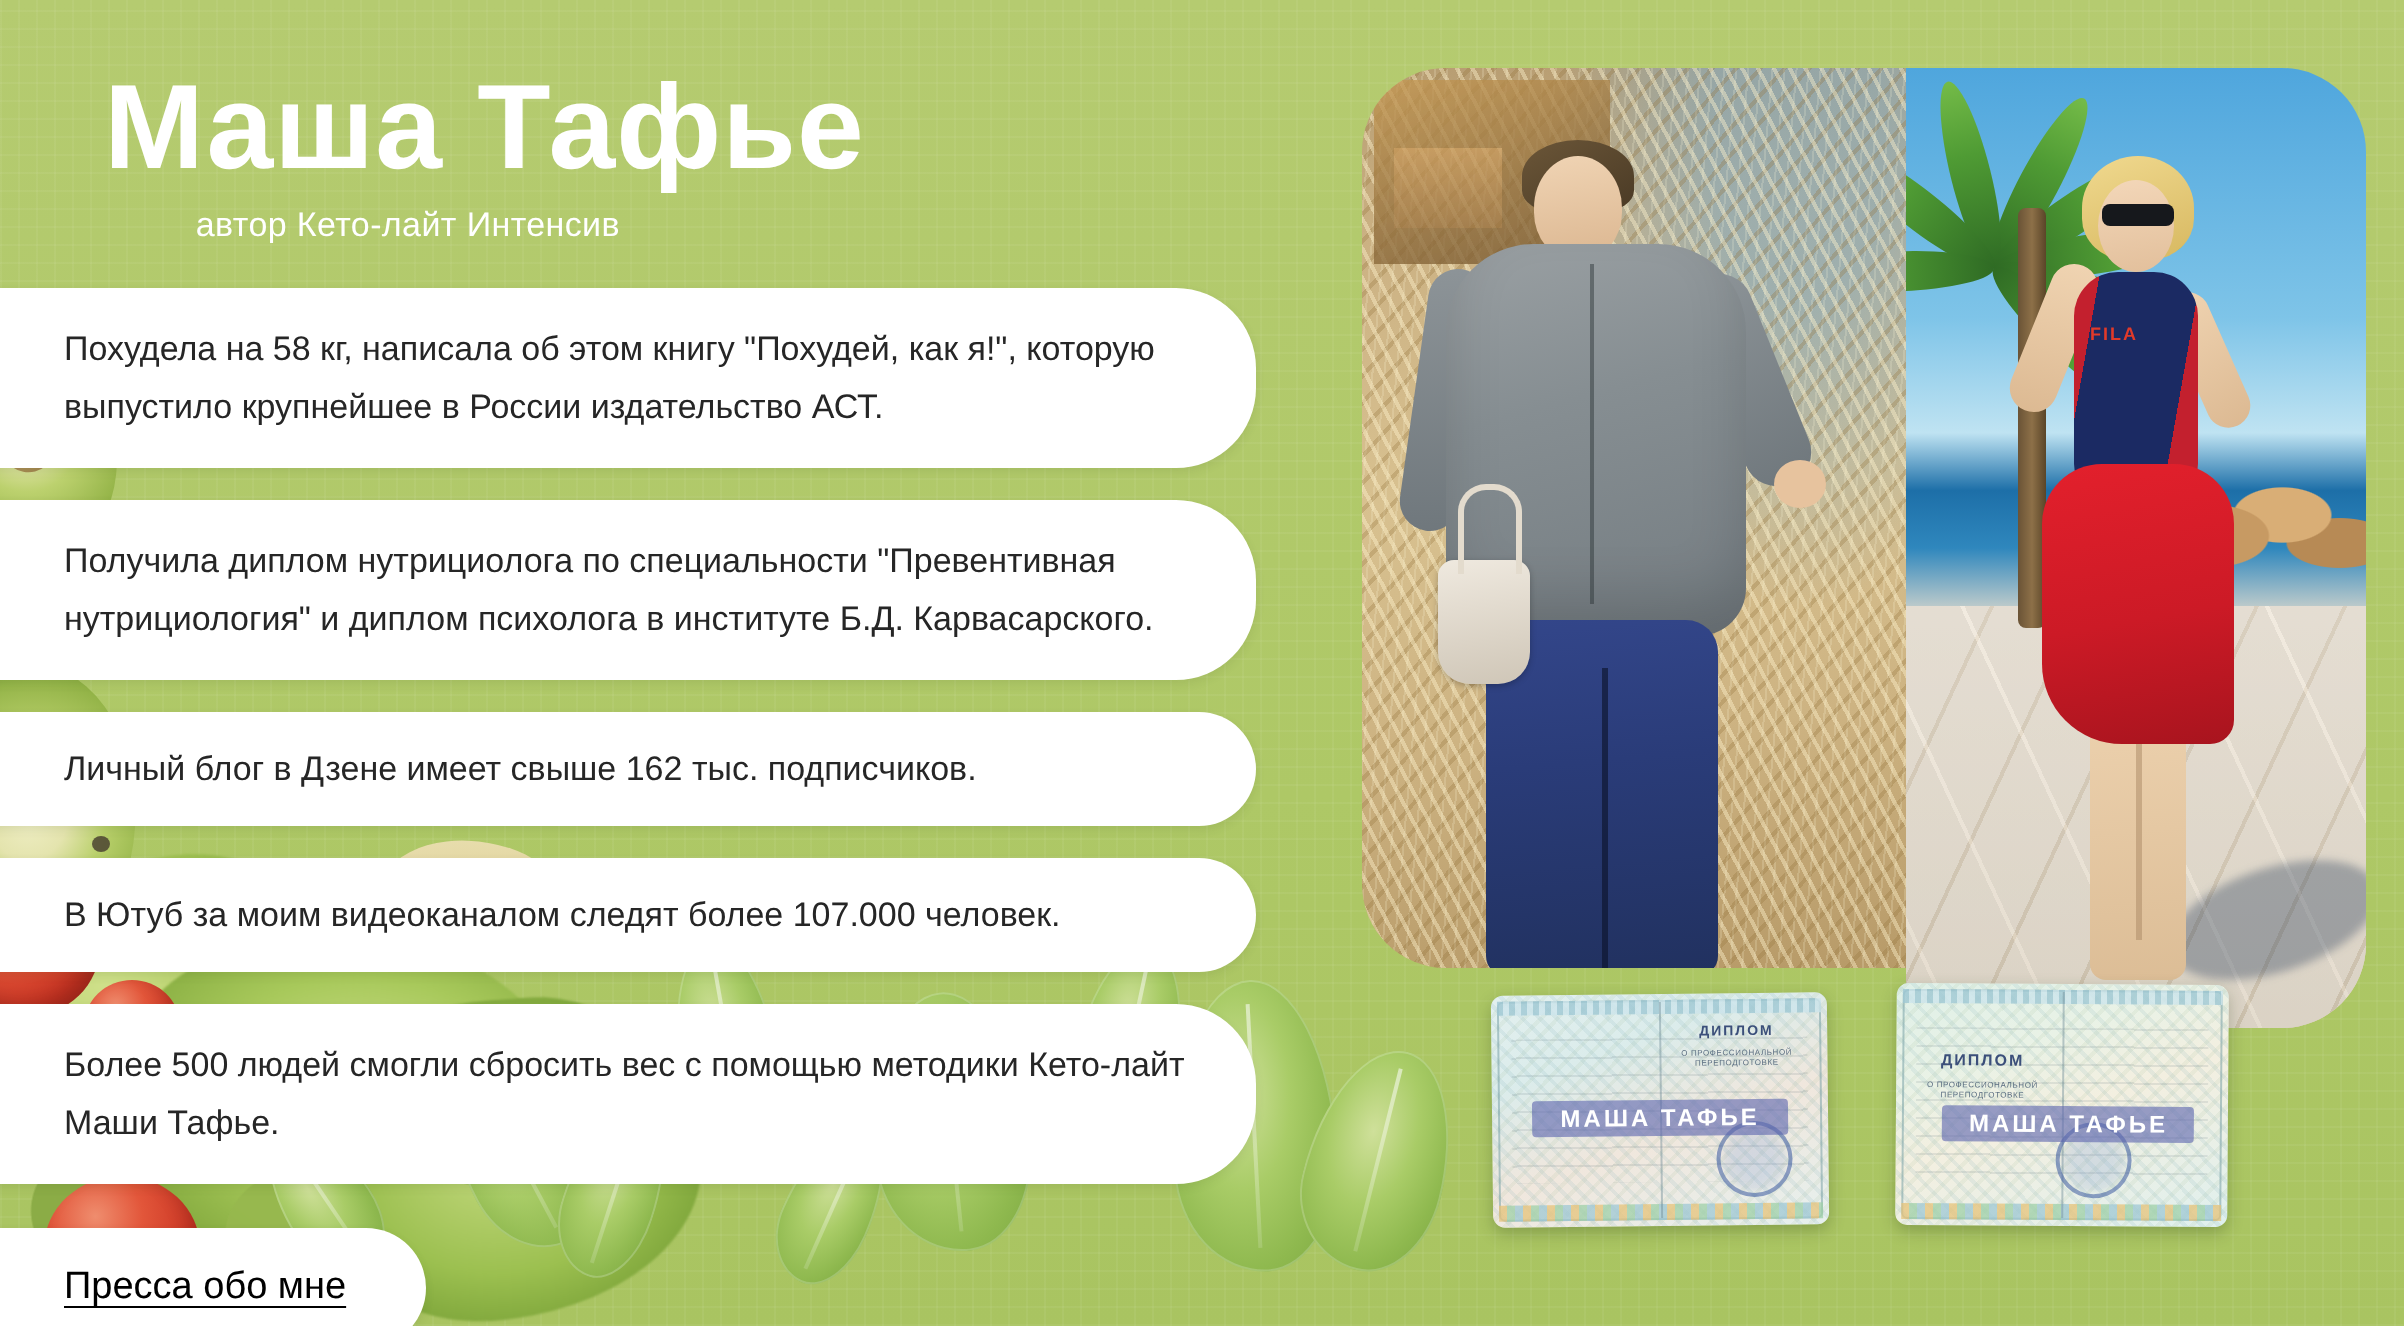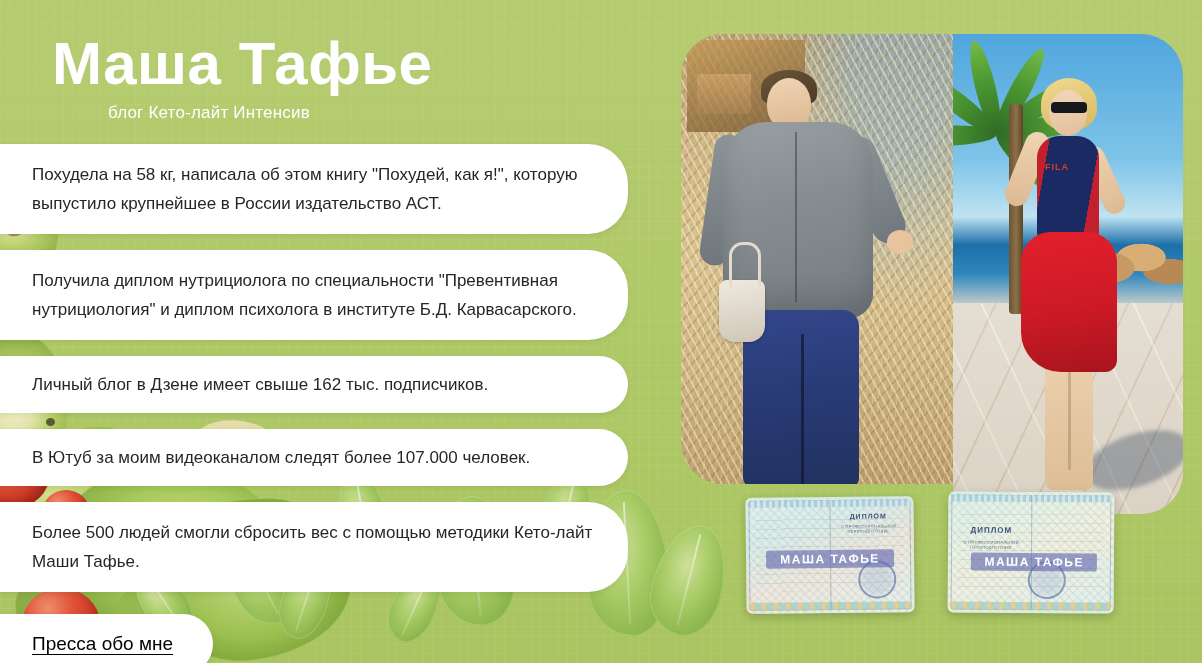--- a/index.html
+++ b/index.html
@@ -291,21 +291,21 @@
   <div class="leaf lf3"></div>
   <div class="leaf lf4"></div>
   <div class="leaf lf5"></div>
   <div class="leaf lf6"></div>
   <div class="leaf lf7"></div>
   <div class="leaf lf8"></div>
   <div class="leaf lf9"></div>
 
   <div class="header">
     <h1 class="title">Маша Тафье</h1>
-    <p class="subtitle">блог Кето-лайт Интенсив</p>
+    <p class="subtitle">автор Кето-лайт Интенсив</p>
   </div>
 
   <div class="pills">
     <div class="pill">Похудела на 58 кг, написала об этом книгу "Похудей, как я!", которую выпустило крупнейшее в России издательство АСТ.</div>
     <div class="pill">Получила диплом нутрициолога по специальности "Превентивная нутрициология" и диплом психолога в институте Б.Д. Карвасарского.</div>
     <div class="pill one-line nowrap">Личный блог в Дзене имеет свыше 162 тыс. подписчиков.</div>
     <div class="pill one-line nowrap">В Ютуб за моим видеоканалом следят более 107.000 человек.</div>
     <div class="pill">Более 500 людей смогли сбросить вес с помощью методики Кето-лайт Маши Тафье.</div>
     <div class="pill-link">
       <a href="#">Пресса обо мне</a>

